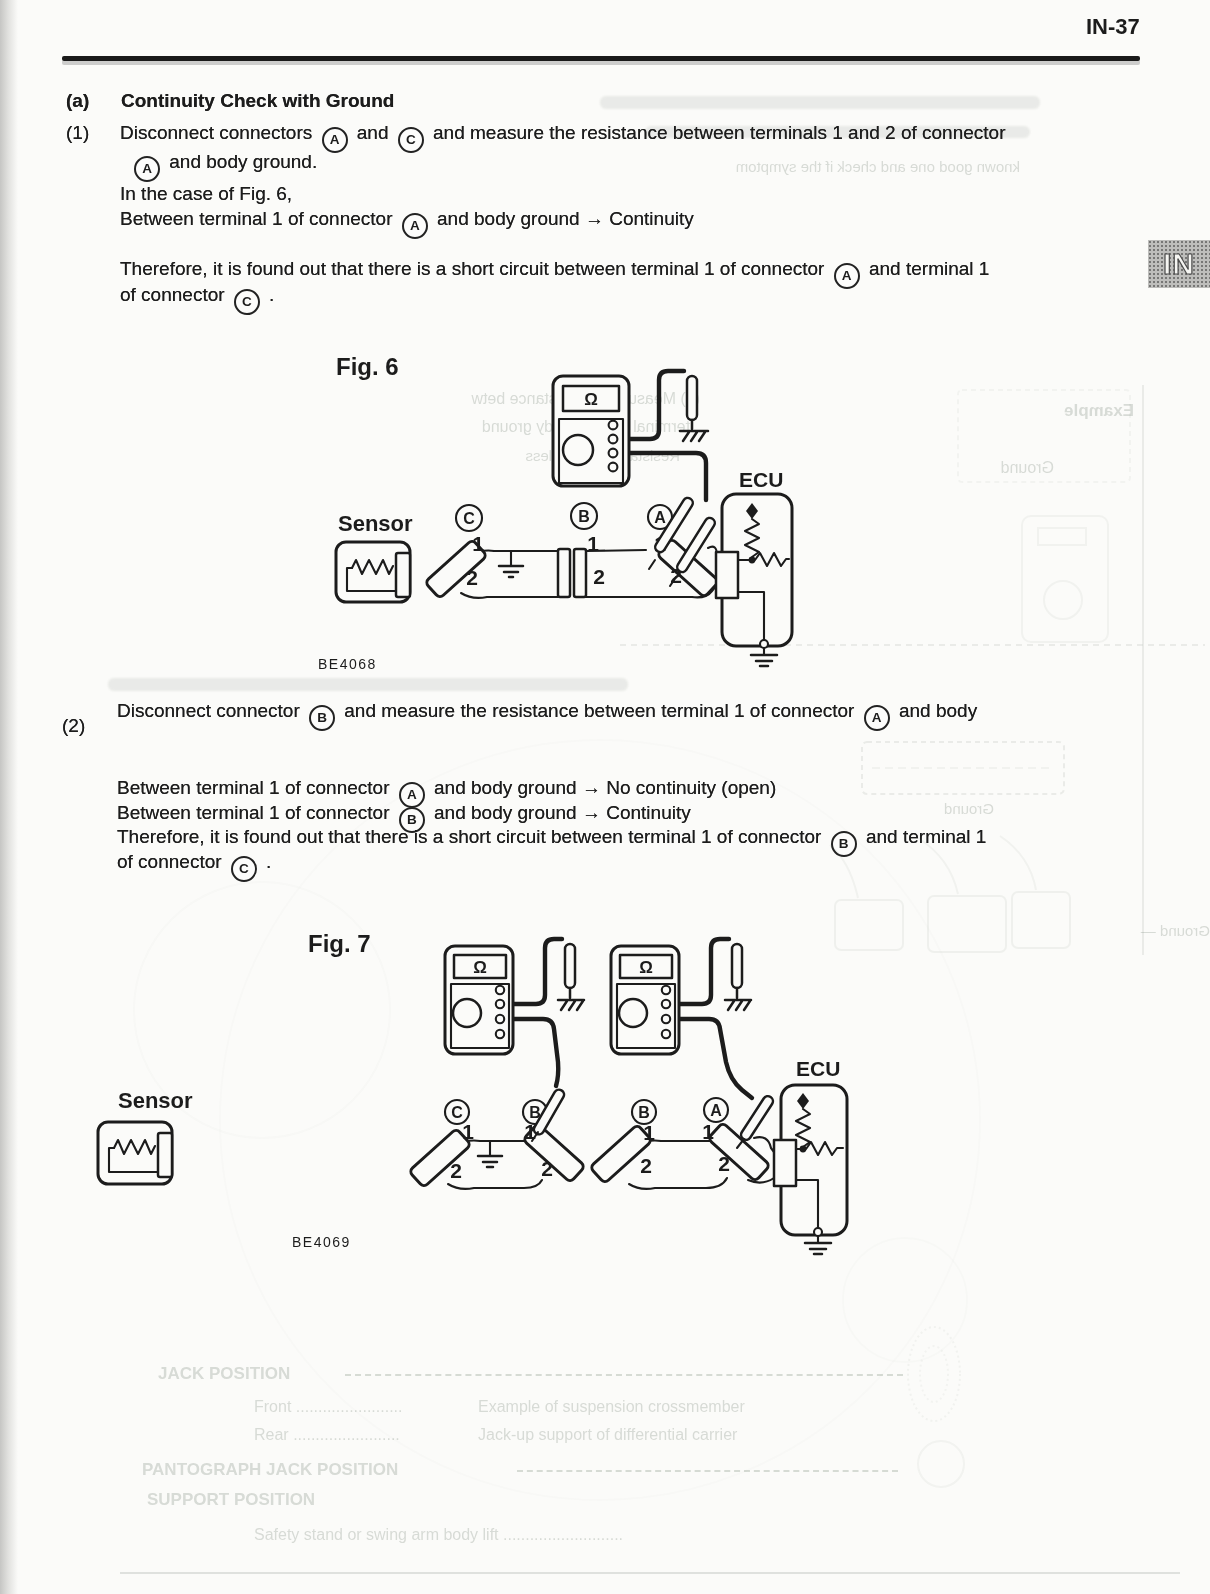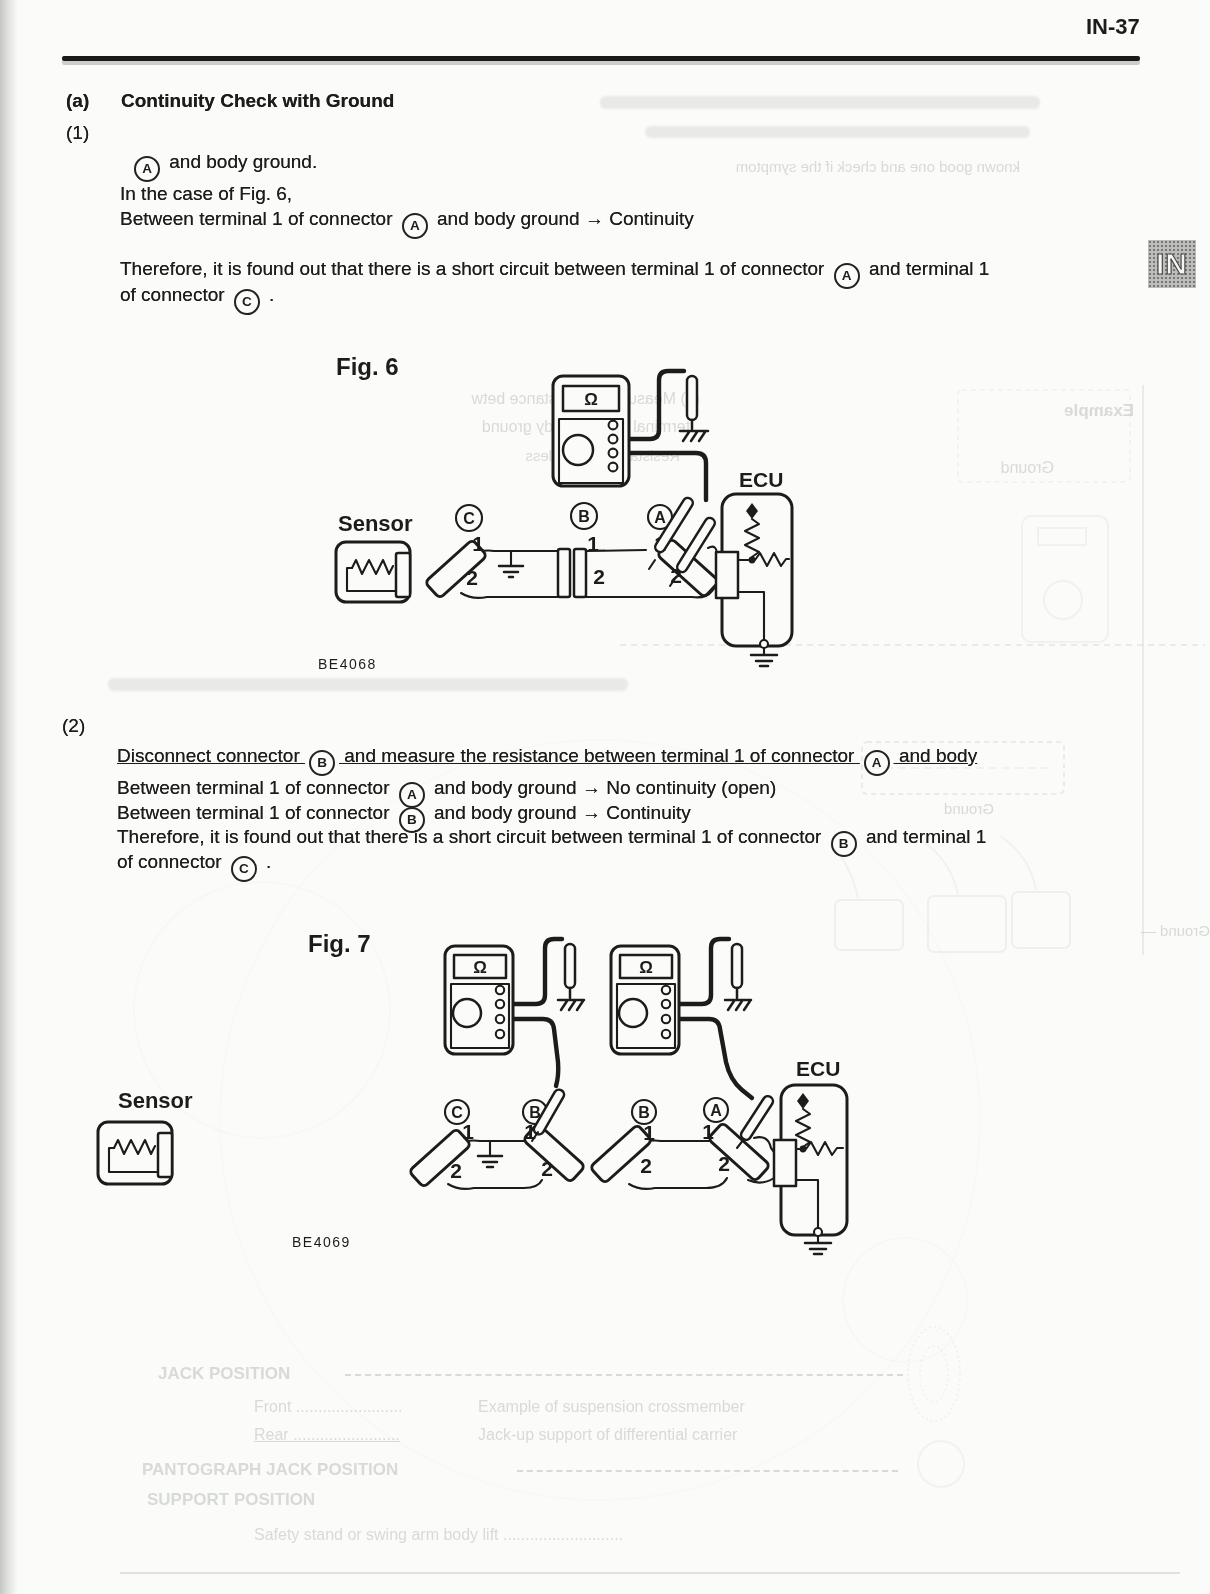--- a/index.html
+++ b/index.html
@@ -11,21 +11,21 @@
         background:rgba(100,110,100,.18);filter:blur(.5px);}
 
   
   .hdr-title{position:absolute;left:205px;top:28px;font-size:21px;font-weight:bold;
         letter-spacing:.5px;white-space:nowrap;}
   .hdr-title .intro{font-size:22px;letter-spacing:1px;}
   .hdr-page{position:absolute;left:1086px;top:14px;font-size:22px;font-weight:bold;}
   .hdr-rule{position:absolute;left:62px;top:56px;width:1078px;height:5px;background:#1a1a1a;
         border-radius:2px;box-shadow:0 4px 0 rgba(120,120,120,.35);}
 
-  .in-tab{position:absolute;left:1148px;top:240px;width:48px;height:48px;
+  .in-tab{position:absolute;left:1148px;top:240px;width:62px;height:48px;
         background-color:#bdbdbb;
         background-image:radial-gradient(rgba(70,70,70,.6) 1px,transparent 1.3px);
         background-size:4px 4px;
         display:flex;align-items:center;justify-content:center;
         color:#f5f5f2;font-size:30px;font-weight:bold;-webkit-text-stroke:1.2px #4c4c4c;
         letter-spacing:1px;}
 
   
   .tline{position:absolute;font-size:19px;line-height:25px;white-space:nowrap;
         text-shadow:0 0 .5px rgba(28,28,28,.85);}
@@ -74,45 +74,46 @@
   <div class="ghost gmir gbold" style="left:1056px;top:401px;width:78px;font-size:17px;">Example</div>
   <div class="ghost gmir" style="left:988px;top:459px;width:66px;font-size:16px;">Ground</div>
   <div class="ghost gmir" style="left:918px;top:800px;width:76px;font-size:15px;">Ground</div>
   <div class="ghost gmir" style="left:1140px;top:922px;width:70px;font-size:15px;">Ground —</div>
   <div class="gbar" style="left:108px;top:678px;width:520px;height:13px;"></div>
 
   <div class="ghost gbold" style="left:158px;top:1364px;font-size:17px;">JACK POSITION</div>
   <div class="gline" style="left:345px;top:1374px;width:558px;"></div>
   <div class="ghost" style="left:254px;top:1398px;font-size:16px;">Front ........................</div>
   <div class="ghost" style="left:478px;top:1398px;font-size:16px;">Example of suspension crossmember</div>
-  <div class="ghost" style="left:254px;top:1426px;font-size:16px;text-decoration:underline;">Rear ........................</div>
+  <div class="ghost" style="left:254px;top:1426px;font-size:16px;">Rear ........................</div>
   <div class="ghost" style="left:478px;top:1426px;font-size:16px;">Jack-up support of differential carrier</div>
   <div class="ghost gbold" style="left:142px;top:1460px;font-size:17px;">PANTOGRAPH JACK POSITION</div>
   <div class="gline" style="left:517px;top:1470px;width:381px;"></div>
   <div class="ghost gbold" style="left:147px;top:1490px;font-size:17px;">SUPPORT POSITION</div>
   <div class="ghost" style="left:254px;top:1526px;font-size:16px;">Safety stand or swing arm body lift ...........................</div>
 
   <div class="hdr-page">IN-37</div>
   <div class="hdr-rule"></div>
   <div class="in-tab">
     <span>IN</span>
   </div>
 
   <div class="tline bold" style="left:66px;top:88px;">(a)</div>
   <div class="tline bold" style="left:121px;top:88px;">Continuity Check with Ground</div>
 
   <div class="tline" style="left:66px;top:120px;">(1)</div>
+  <div class="tline" style="left:120px;top:120px;">Disconnect connectors <span class="circ">A</span> and <span class="circ">C</span> and measure the resistance between terminals 1 and 2 of connector</div>
   <div class="tline" style="left:130px;top:149px;"><span class="circ">A</span> and body ground.</div>
   <div class="tline" style="left:120px;top:181px;">In the case of Fig. 6,</div>
   <div class="tline" style="left:120px;top:206px;">Between terminal 1 of connector <span class="circ">A</span> and body ground → Continuity</div>
   <div class="tline" style="left:120px;top:256px;">Therefore, it is found out that there is a short circuit between terminal 1 of connector <span class="circ">A</span> and terminal 1</div>
   <div class="tline" style="left:120px;top:282px;">of connector <span class="circ">C</span> .</div>
 
   <div class="tline" style="left:62px;top:713px;">(2)</div>
-  <div class="tline" style="left:117px;top:743px;text-decoration:underline;">Disconnect connector <span class="circ">B</span> and measure the resistance between terminal 1 of connector <span class="circ">A</span> and body</div>
+  <div class="tline" style="left:117px;top:698px;">Disconnect connector <span class="circ">B</span> and measure the resistance between terminal 1 of connector <span class="circ">A</span> and body</div>
   <div class="tline" style="left:117px;top:775px;">Between terminal 1 of connector <span class="circ">A</span> and body ground → No continuity (open)</div>
   <div class="tline" style="left:117px;top:800px;">Between terminal 1 of connector <span class="circ">B</span> and body ground → Continuity</div>
   <div class="tline" style="left:117px;top:824px;">Therefore, it is found out that there is a short circuit between terminal 1 of connector <span class="circ">B</span> and terminal 1</div>
   <div class="tline" style="left:117px;top:849px;">of connector <span class="circ">C</span> .</div>
 
   <svg width="1210" height="1594" viewBox="0 0 1210 1594" style="position:absolute;left:0;top:0;">
 
     <g class="ghost-shapes" opacity="0.32">
       <line x1="1143" y1="385" x2="1143" y2="955"></line>
       <line x1="620" y1="645" x2="1205" y2="645" stroke-dasharray="6 5"></line>

